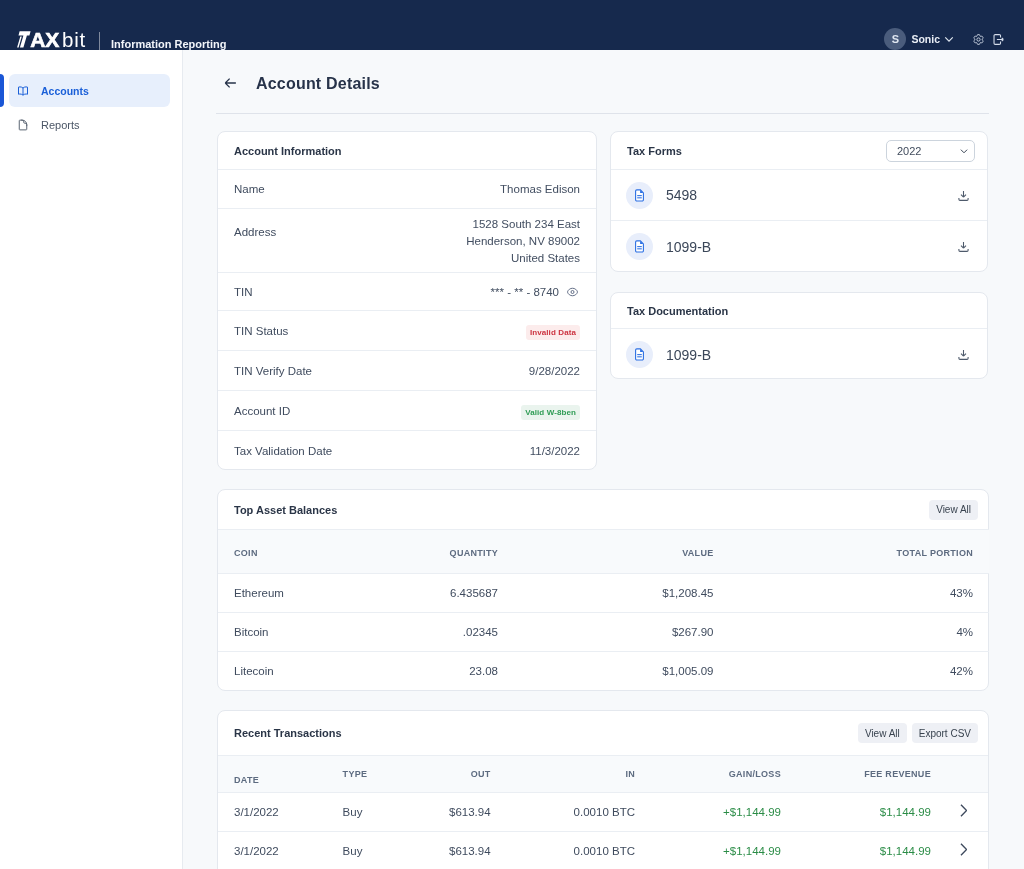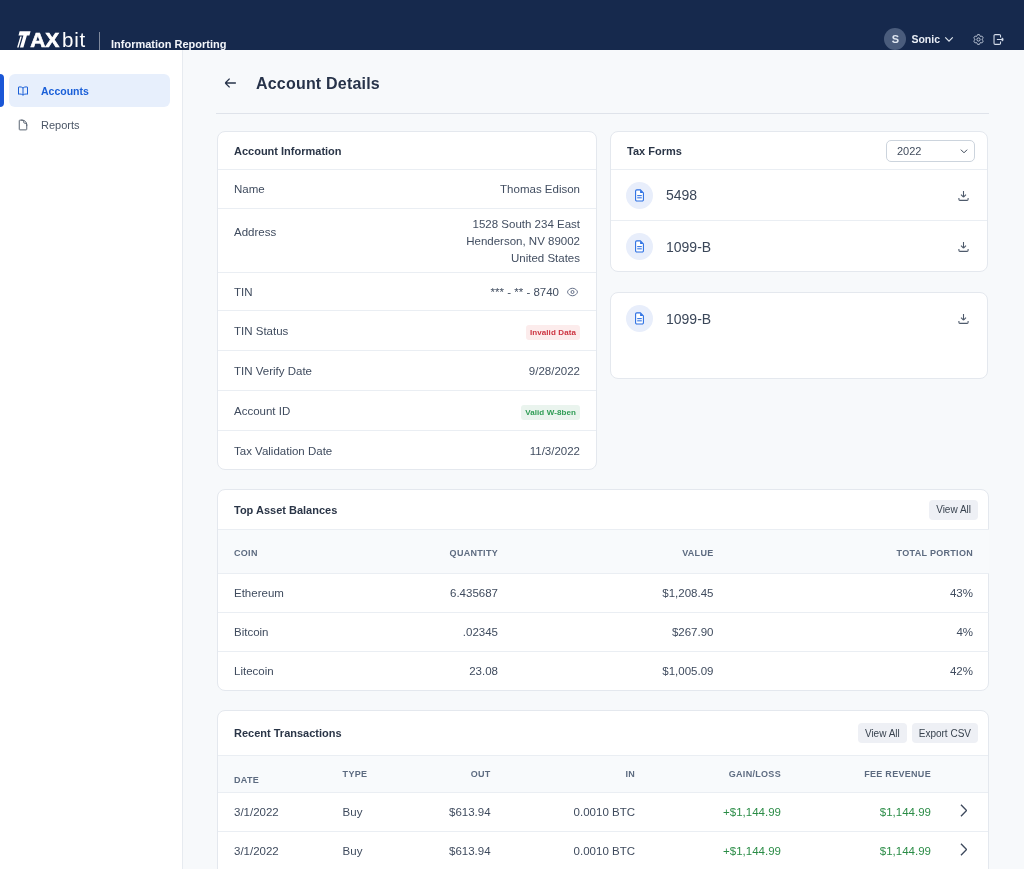--- a/index.html
+++ b/index.html
@@ -221,20 +221,23 @@
             <span class="fname">1099-B</span>
             <span class="dl">
                 <svg width="13" height="13" viewBox="0 0 24 24" fill="none" stroke="#4e5a6b" stroke-width="2">
                   <path d="M12 3.5v11.5m0 0l-4.6-4.6M12 15l4.6-4.6"></path>
                   <path d="M3.5 16.5v2.5a2 2 0 002 2h13a2 2 0 002-2v-2.5"></path>
                 </svg>
               </span>
           </div>
         </div>
         <div class="card tdoc">
+          <div class="cardhead">
+              <span class="t">Tax Documentation</span>
+            </div>
           <div class="frow">
             <span class="fcirc">
                 <svg width="11" height="13" viewBox="0 0 22 26">
                   <path d="M3.2 4.2a2.4 2.4 0 012.4-2.4h7.2l6 6v13.9a2.4 2.4 0 01-2.4 2.4H5.6a2.4 2.4 0 01-2.4-2.4z" fill="#fff" stroke="#2b6fe3" stroke-width="2.2"></path>
                   <path d="M12.3 1.8v6.2h6.4z" fill="#2b6fe3"></path>
                   <rect x="6.4" y="12.2" width="9.2" height="2.1" fill="#2b6fe3"></rect>
                   <rect x="6.4" y="16.6" width="9.2" height="2.1" fill="#2b6fe3"></rect>
                 </svg>
               </span>
             <span class="fname">1099-B</span>

